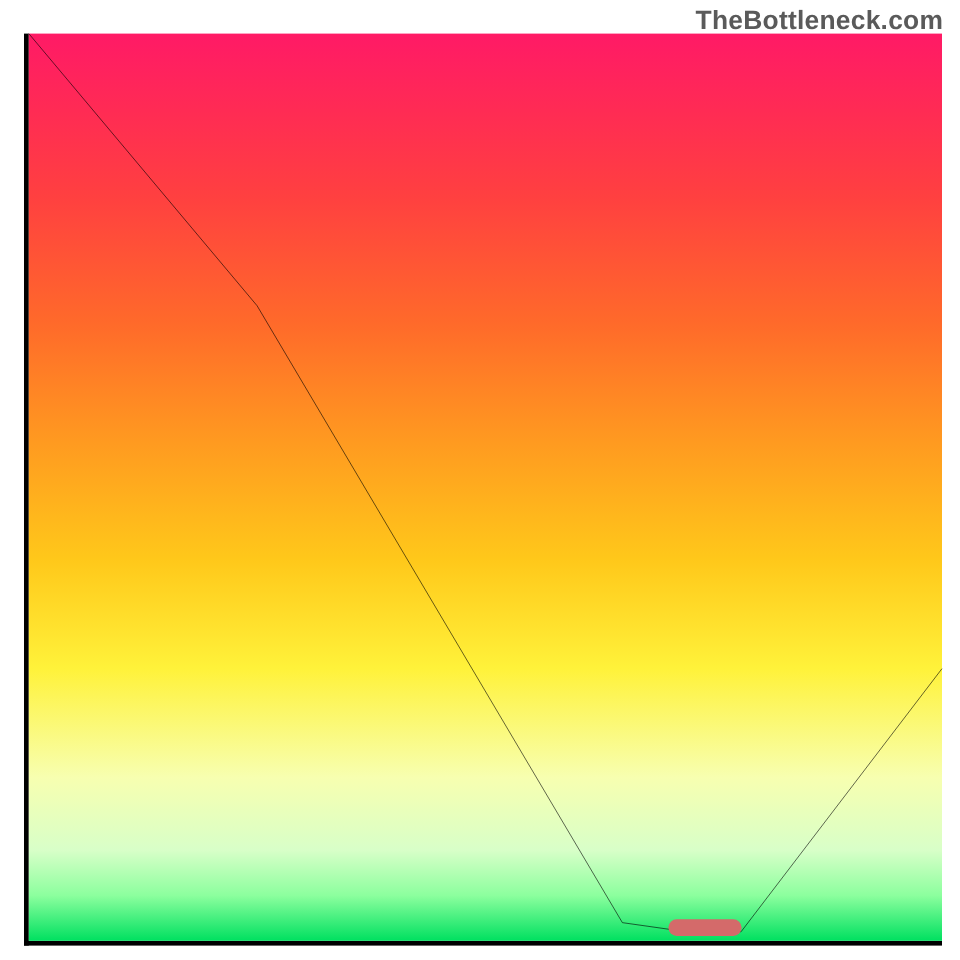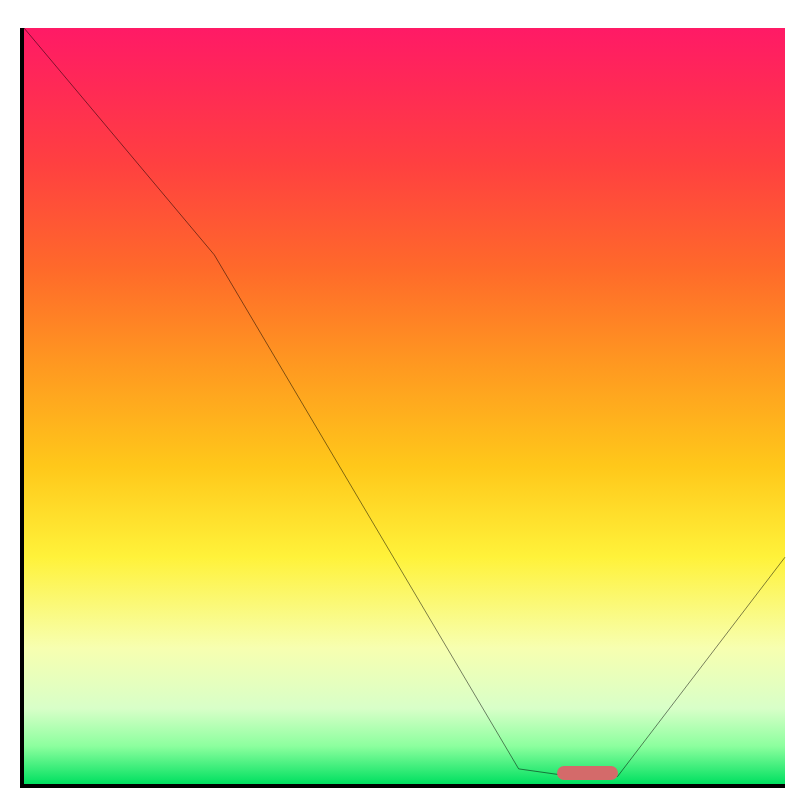--- a/index.html
+++ b/index.html
@@ -70,20 +70,21 @@
     height: 14px;
     border-radius: 9px;
     background: #d46a6a;
   }
 </style>
 </head>
 <body>
 
 <div class="container">
 
+  <div class="watermark">TheBottleneck.com</div>
 
   <div class="plot-area">
     <div class="gradient-fill"></div>
 
     <svg class="curve" viewBox="0 0 100 100" preserveAspectRatio="none">
       <path id="curvePath" fill="none" stroke="#000000" stroke-width="0.5" vector-effect="non-scaling-stroke" d="M0.00 0.00 L25.00 30.00 L65.00 98.00 L72.00 99.00 L78.00 99.00 L100.00 70.00"></path>
     </svg>
 
     <div id="marker" class="marker" style="left: 532.7px; width: 60.88px; top: 737.66px; background: rgb(212, 106, 106);"></div>
   </div>

